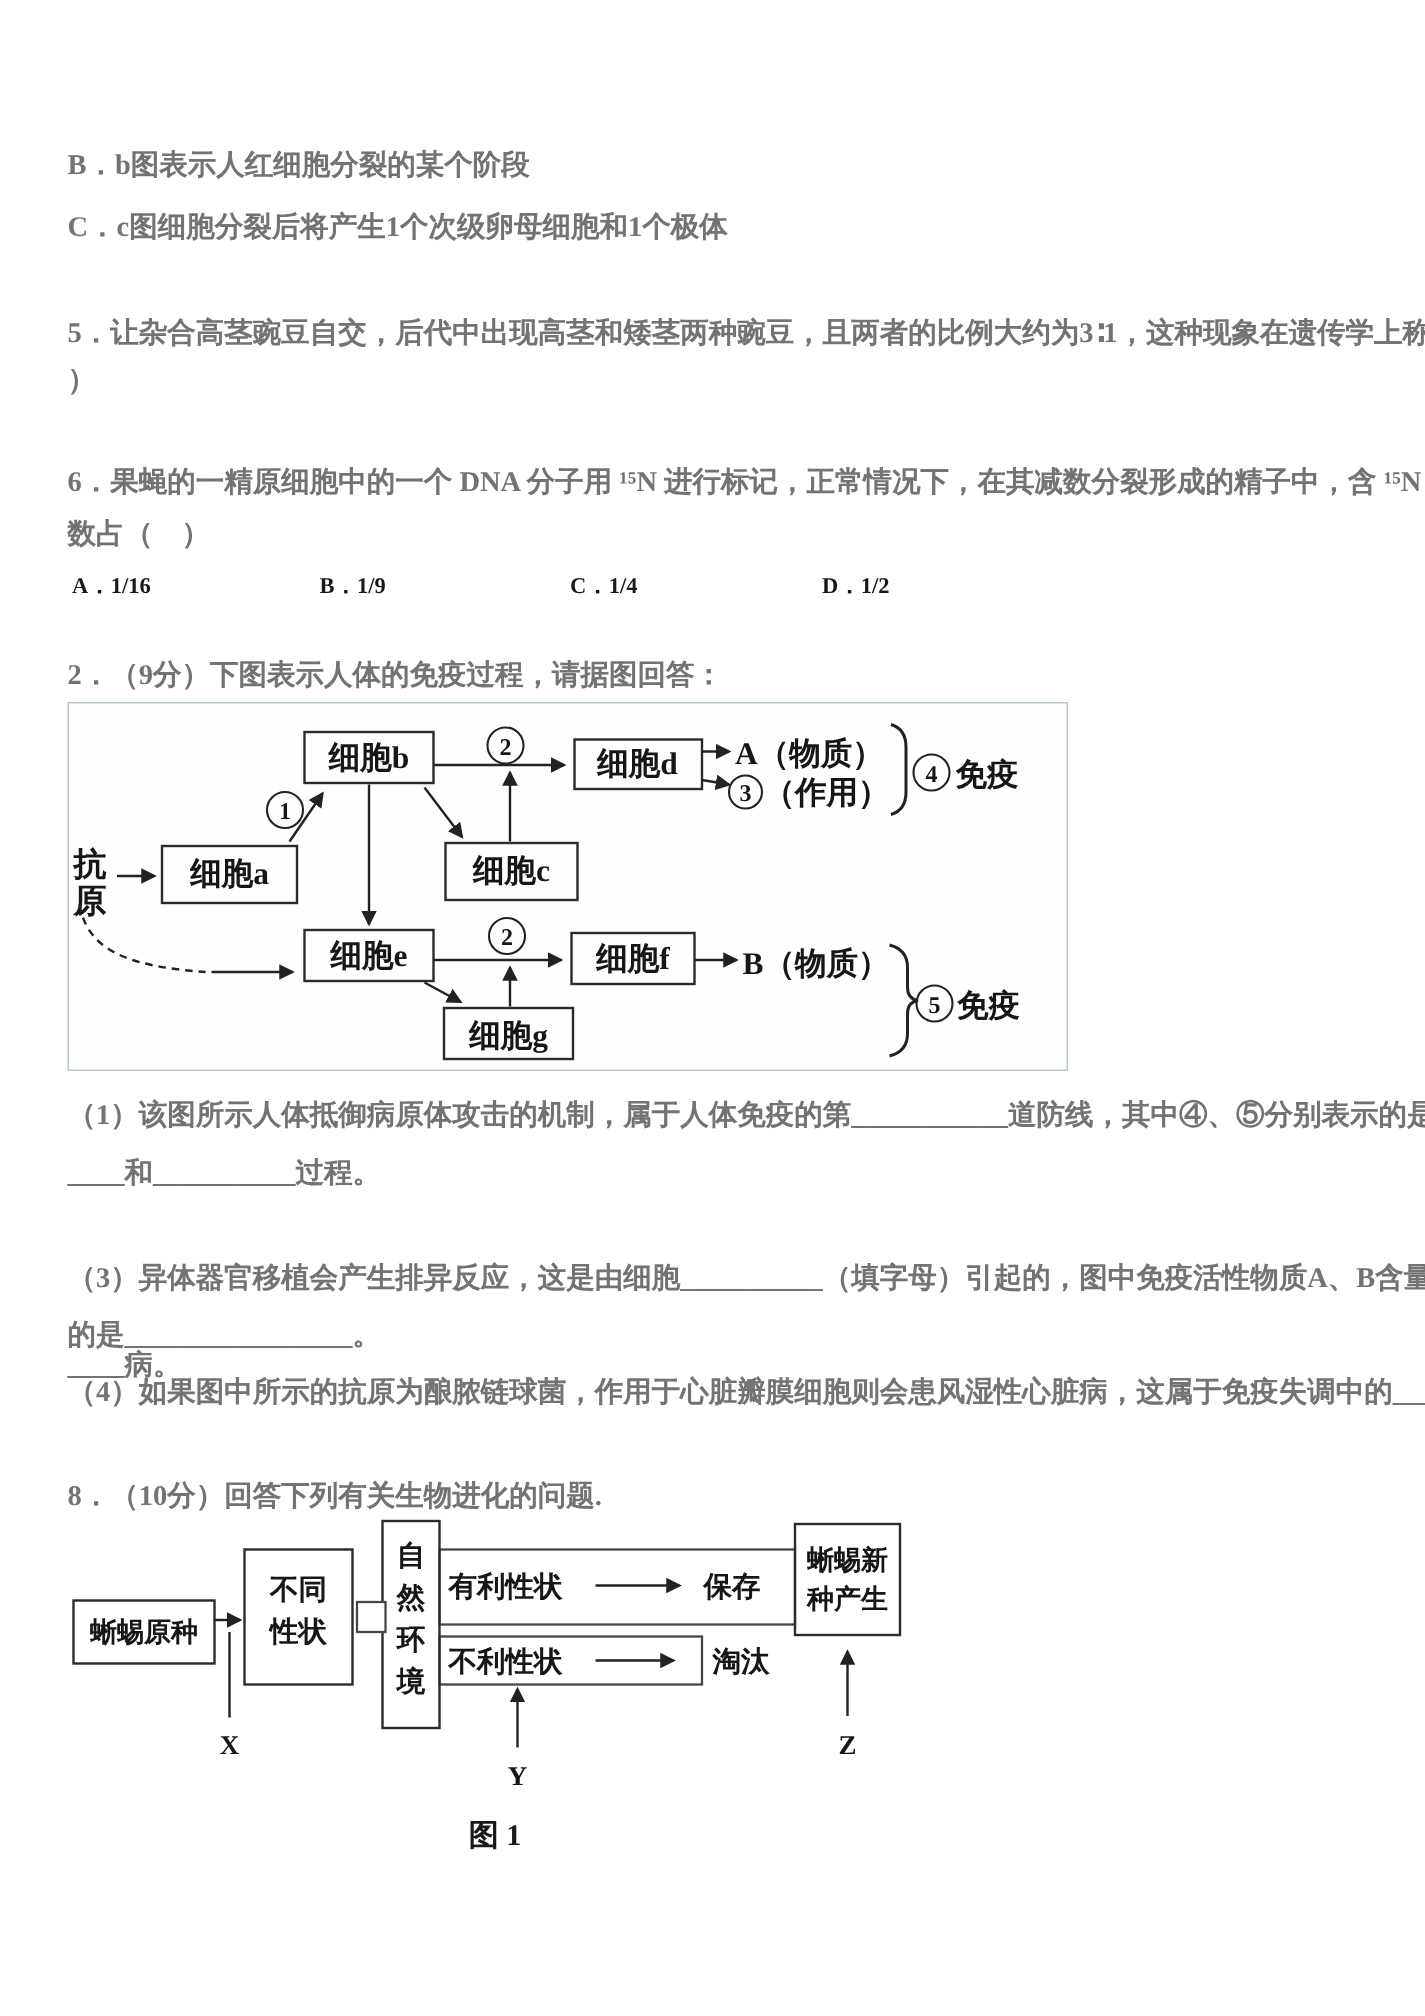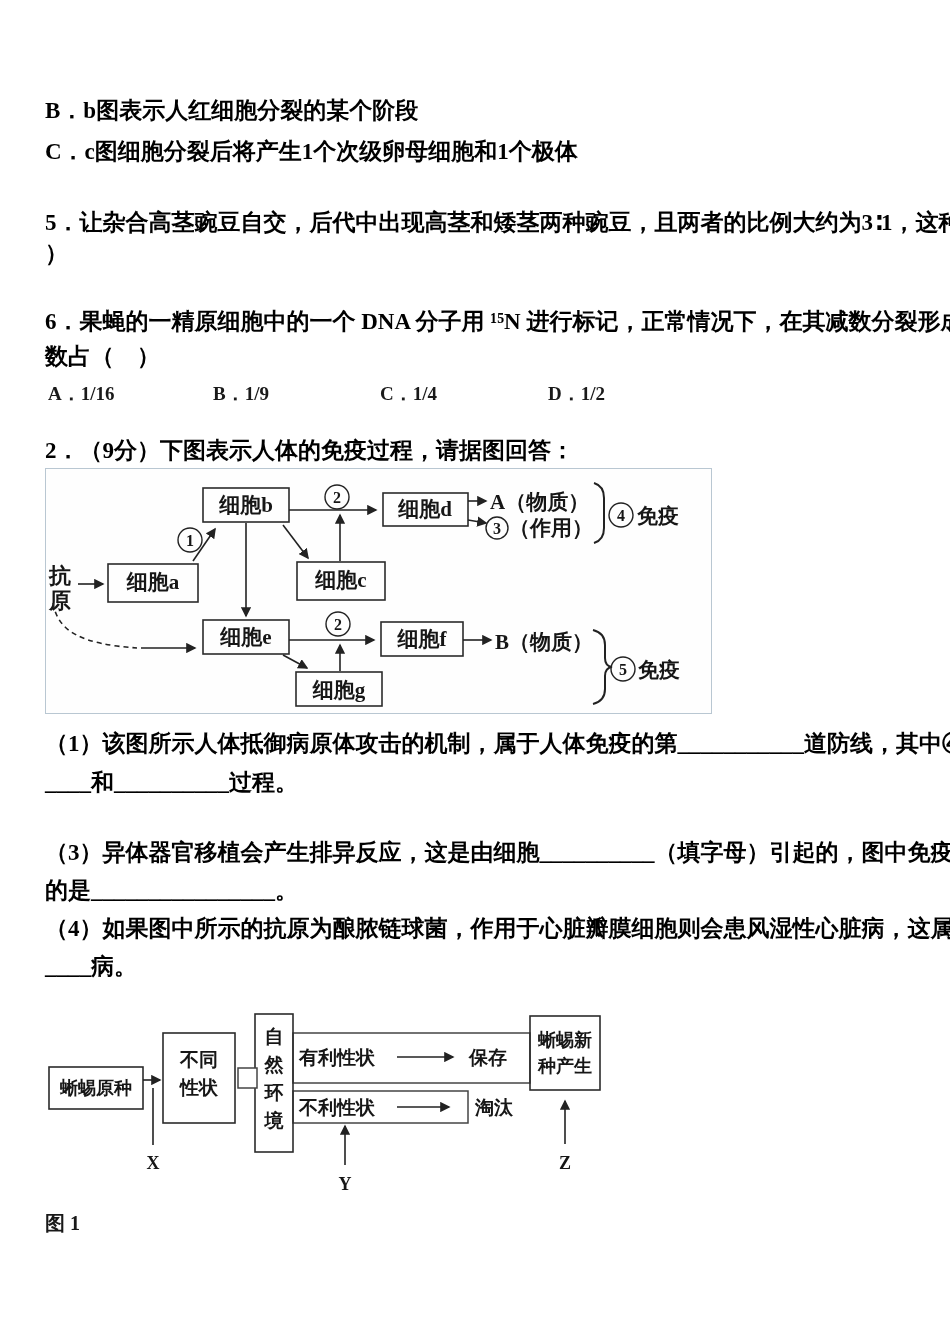--- a/index.html
+++ b/index.html
@@ -4,32 +4,32 @@
 <style>
   html,body{margin:0;padding:0;background:#e8e8e8;}
   .page{
     position:relative;width:950px;height:1344px;background:#ffffff;
     margin:0 auto;overflow:hidden;
     font-family:"Liberation Serif","DejaVu Serif",serif;
     color:#191919;
   }
   .line{
     position:absolute;left:45px;white-space:nowrap;
-    font-size:23px;font-weight:600;line-height:22px;color:#000000;
+    font-size:19px;font-weight:600;line-height:22px;color:#737373;
   }
-  .optrow{position:absolute;left:48px;top:381px;display:flex;font-size:19px;font-weight:600;}
+  .optrow{position:absolute;left:48px;top:381px;display:flex;font-size:15px;font-weight:600;}
   .optrow .oc1{width:165px;}
   .optrow .oc2{width:167px;}
   .optrow .oc3{width:168px;font-family:Liberation Serif, serif;}
   .diagram1{
     position:absolute;left:45px;top:468px;width:665px;height:244px;
     border:1px solid #b9c7d2;background:#fefefe;
   }
   .diagram2{position:absolute;left:45px;top:1010px;width:570px;height:190px;}
-  .caption{position:absolute;left:45px;top:1210px;width:570px;text-align:left;
+  .caption{position:absolute;left:45px;top:1210px;width:570px;text-align:center;
     font-size:20px;font-weight:600;}
   svg .box{fill:none;stroke:#2b2b2b;stroke-width:1.6px;}
   svg .rowbox{fill:none;stroke:#444;stroke-width:1.5px;}
   svg .jbox{fill:#ffffff;stroke:#444;stroke-width:1.5px;}
   svg line, svg path.arrow{stroke:#222;stroke-width:1.6px;fill:none;}
   svg path.dash{stroke:#222;stroke-width:1.6px;fill:none;stroke-dasharray:5 4;}
   svg path.brace{stroke:#222;stroke-width:2px;fill:none;}
   svg circle.num{fill:none;stroke:#222;stroke-width:1.4px;}
   svg text{fill:#161616;font-family:"Liberation Serif","DejaVu Serif",serif;font-weight:600;}
   svg text.ct{font-size:21px;text-anchor:middle;}
@@ -141,22 +141,23 @@
       <path class="brace" d="M548,14 Q558,17 558,29 L558,59 Q558,71 548,74"></path>
       <path class="brace" d="M547,161 Q559,164 559,176 L559,189 Q559,197 566,198 Q559,199 559,207 L559,220 Q559,232 547,235"></path>
     </svg>
   </div>
 
   <div class="line" style="top:733px">（1）该图所示人体抵御病原体攻击的机制，属于人体免疫的第___________道防线，其中④、⑤分别表示的是______</div>
   <div class="line" style="top:772px">____和__________过程。</div>
   <div class="line" style="top:842px">（3）异体器官移植会产生排异反应，这是由细胞__________（填字母）引起的，图中免疫活性物质A、B含量增多</div>
   <div class="line" style="top:880px">的是________________。</div>
   <div class="line" style="top:918px">（4）如果图中所示的抗原为酿脓链球菌，作用于心脏瓣膜细胞则会患风湿性心脏病，这属于免疫失调中的________</div>
-  <div class="line" style="top:956px">____病。</div>
-
+  <div class="line" style="top:900px">____病。</div>
+
+  <div class="line" style="top:987px">8．（10分）回答下列有关生物进化的问题.</div>
 
   <div class="diagram2">
     <svg width="570" height="190" viewBox="0 0 570 190">
 
       <rect class="rowbox" x="248" y="23" width="237" height="50"></rect>
       <rect class="rowbox" x="248" y="81" width="175" height="32"></rect>
 
       <rect class="box" x="4" y="57" width="94" height="42"></rect>
       <rect class="box" x="118" y="23" width="72" height="90"></rect>
       <rect class="box" x="210" y="4" width="38" height="138"></rect>

